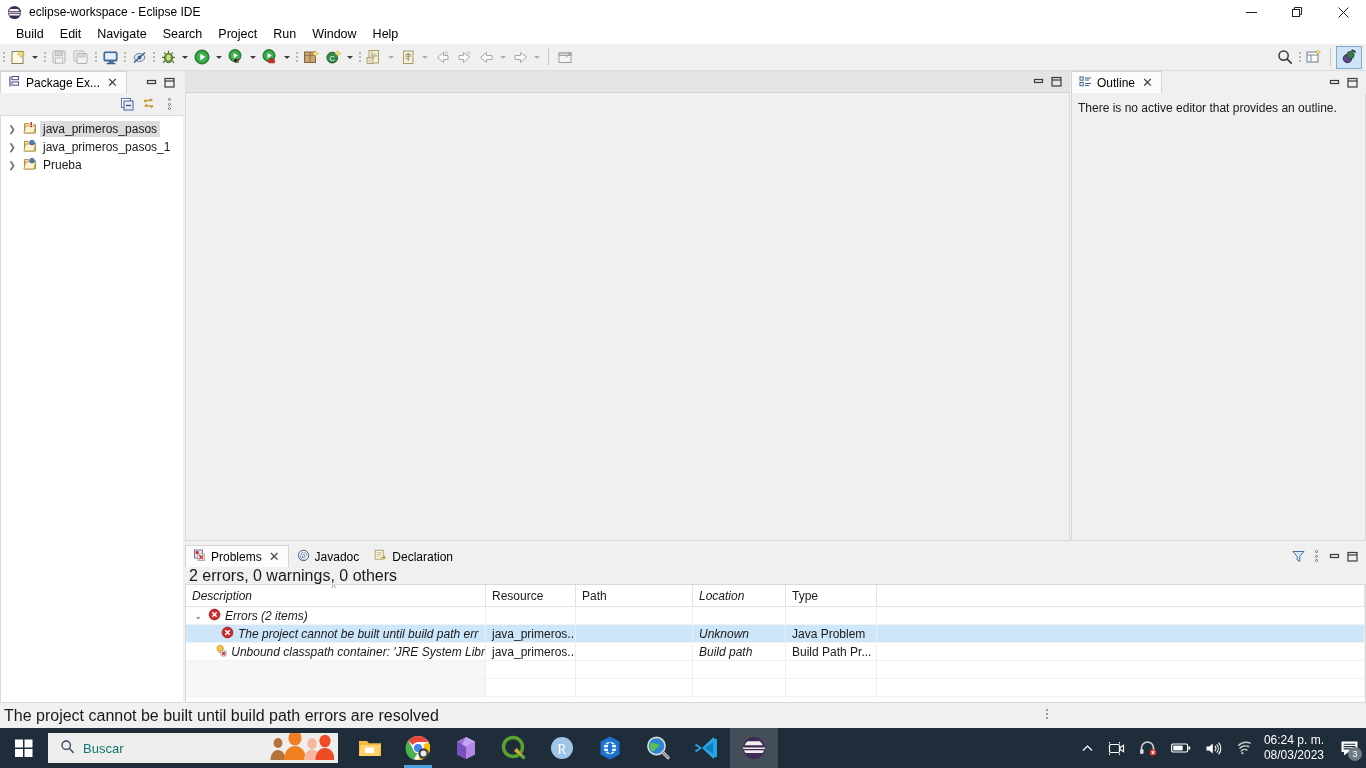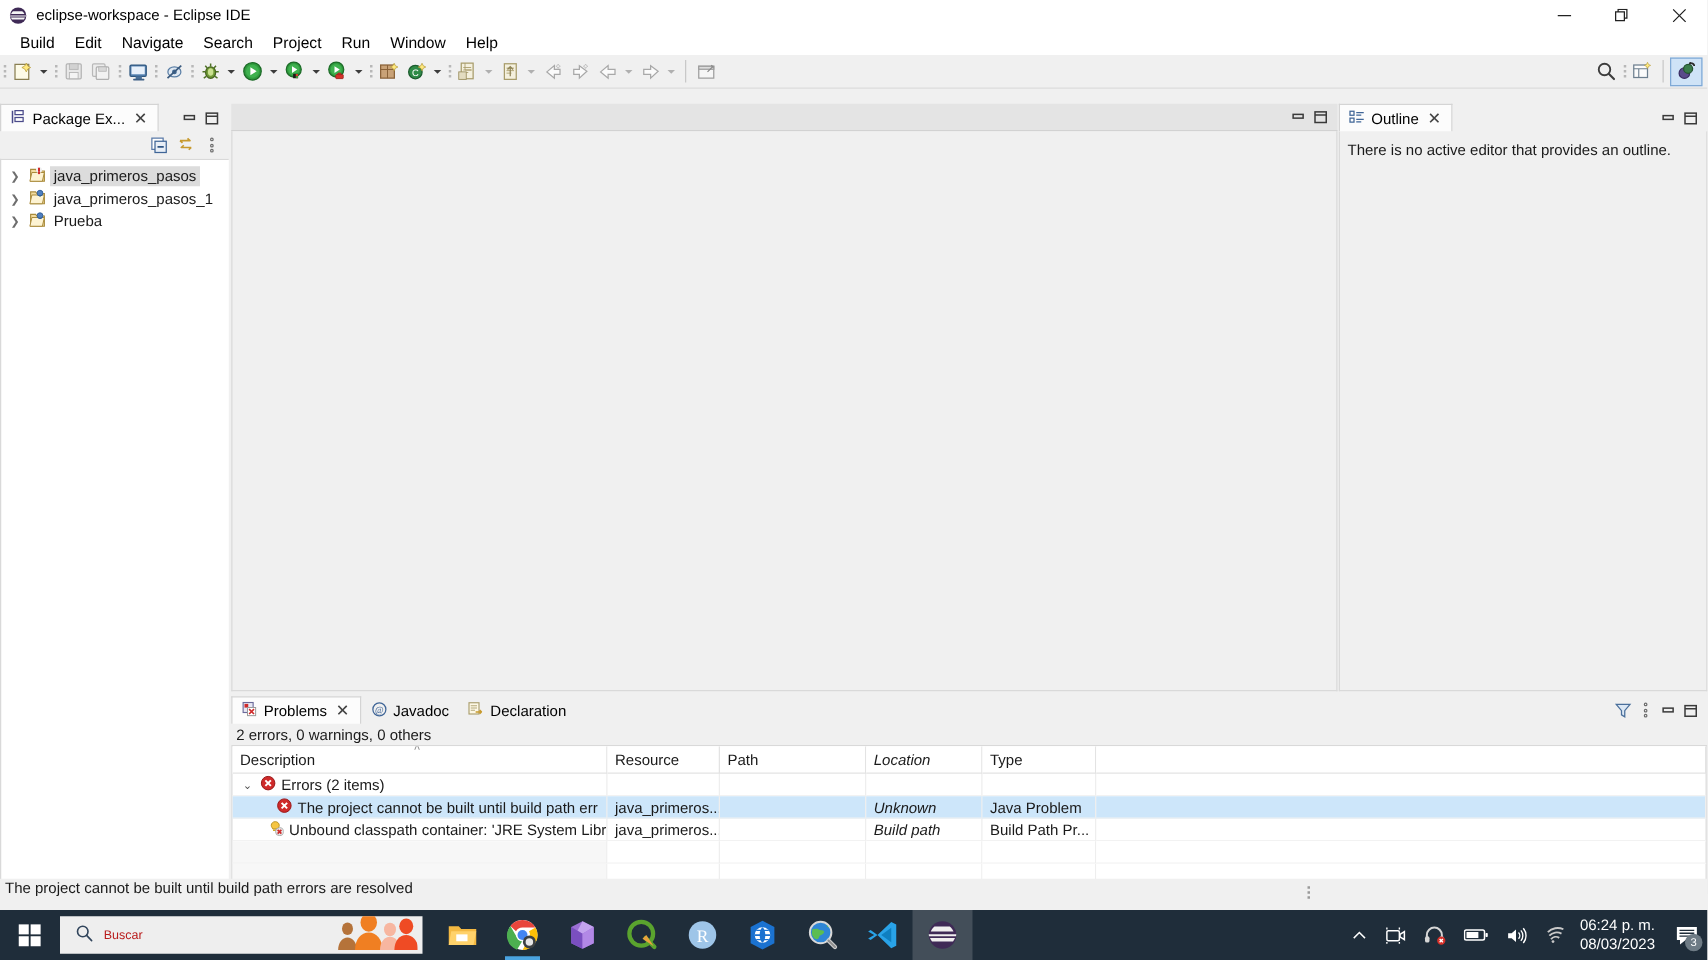--- a/index.html
+++ b/index.html
@@ -62,21 +62,21 @@
   .tb-sep-dots i { width: 2px; height: 2px; background: #b8b8b8; display: block; }
   .tb-sep-line { width: 1px; height: 18px; background: #c8c8c8; margin: 0 5px; }
   .tb-spacer { flex: 1; }
   .persp-btn {
     width: 26px; height: 23px; display: flex; align-items: center; justify-content: center;
     border: 1px solid #7fa9d6; background: #cfe3f7; margin-right: 4px;
   }
 
   
   .workbench {
-    position: absolute; left: 0; top: 83px; width: 1366px; height: 632px;
+    position: absolute; left: 0; top: 71px; width: 1366px; height: 632px;
     background: #f0f0f0;
   }
 
   
   .part-tabbar {
     height: 22px; display: flex; align-items: flex-end;
     background: #f0f0f0; position: relative;
   }
   .part-tab {
     height: 22px; display: flex; align-items: center; gap: 5px;
@@ -149,21 +149,21 @@
     flex: 1; background: #f0f0f0; border: 1px solid #d9d9d9; border-top: none;
     padding: 8px 6px 0 6px; font-size: 12px;
   }
 
   
   #problems {
     position: absolute; left: 185px; top: 474px; width: 1181px; height: 158px;
     display: flex; flex-direction: column;
   }
   .pr-summary {
-    height: 17px; font-size: 12px; padding-left: 4px; background: #f0f0f0;
+    height: 17px; font-size: 16px; padding-left: 4px; background: #f0f0f0;
     display: flex; align-items: center;
   }
   .pr-table { flex: 1; background: #fff; border: 1px solid #d9d9d9; overflow: hidden; }
   .pr-head { display: flex; height: 22px; background: #fff; position: relative; }
   .pr-head .th {
     font-size: 12px; display: flex; align-items: center; padding-left: 6px;
     border-right: 1px solid #e3e3e3; border-bottom: 1px solid #e3e3e3;
     background: #fff; position: relative;
   }
   .sort-caret {
@@ -171,51 +171,51 @@
   }
   .pr-row { display: flex; height: 18px; font-size: 12px; }
   .pr-row .td {
     display: flex; align-items: center; gap: 4px; padding-left: 6px;
     border-right: 1px solid #eeeeee; border-bottom: 1px solid #f2f2f2;
     overflow: hidden; white-space: nowrap;
   }
   .pr-row.highlight .td { background: #cde6fa; }
   .pr-row.empty .td { background: #fff; }
   .pr-row.empty .td.c0 { background: #f7f7f7; }
-  .col-desc  { width: 300px; }
+  .col-desc  { width: 300px; font-style: italic; }
   .col-res   { width: 90px; }
   .col-path  { width: 117px; }
   .col-loc   { width: 93px; font-style: italic; }
   .col-type  { width: 91px; }
   .col-rest  { flex: 1; }
   .twisty { width: 12px; display:flex; align-items:center; justify-content:center; color:#4a4a4a; font-size: 9px; }
 
   
   .statusbar {
     position: absolute; left: 0; top: 703px; width: 1366px; height: 25px;
-    background: #f0f0f0; display: flex; 
-    font-size: 12px; padding-left: 4px;
+    background: #f0f0f0; display: flex; align-items: center;
+    font-size: 16px; padding-left: 4px;
   }
   .sb-grip {
     position: absolute; left: 1046px; top: 6px; display: flex;
     flex-direction: column; gap: 2px; align-items: center;
   }
   .sb-grip i { width: 2px; height: 2px; background: #9a9a9a; display:block; }
 
   
   .taskbar {
     position: absolute; left: 0; top: 728px; width: 1366px; height: 40px;
     background: #1f2d3a; display: flex; align-items: center;
   }
   .start-btn {
     width: 48px; height: 40px; display: flex; align-items: center; justify-content: center;
   }
   .search-box {
     width: 290px; height: 30px; background: #eeeeee; display: flex; align-items: center;
-    gap: 8px; padding-left: 12px; color: #b91c1c; font-size: 10px; position: relative;
+    gap: 8px; padding-left: 12px; color: #0f766e; font-size: 13px; position: relative;
     overflow: hidden;
   }
   .search-people { position: absolute; right: 4px; bottom: 0; }
   .tb-apps { display: flex; align-items: center; margin-left: 8px; }
   .tb-app {
     width: 48px; height: 40px; display: flex; align-items: center; justify-content: center;
     position: relative;
   }
   .tb-app.active { background: rgba(255,255,255,0.16); }
   .tb-app .underline {

